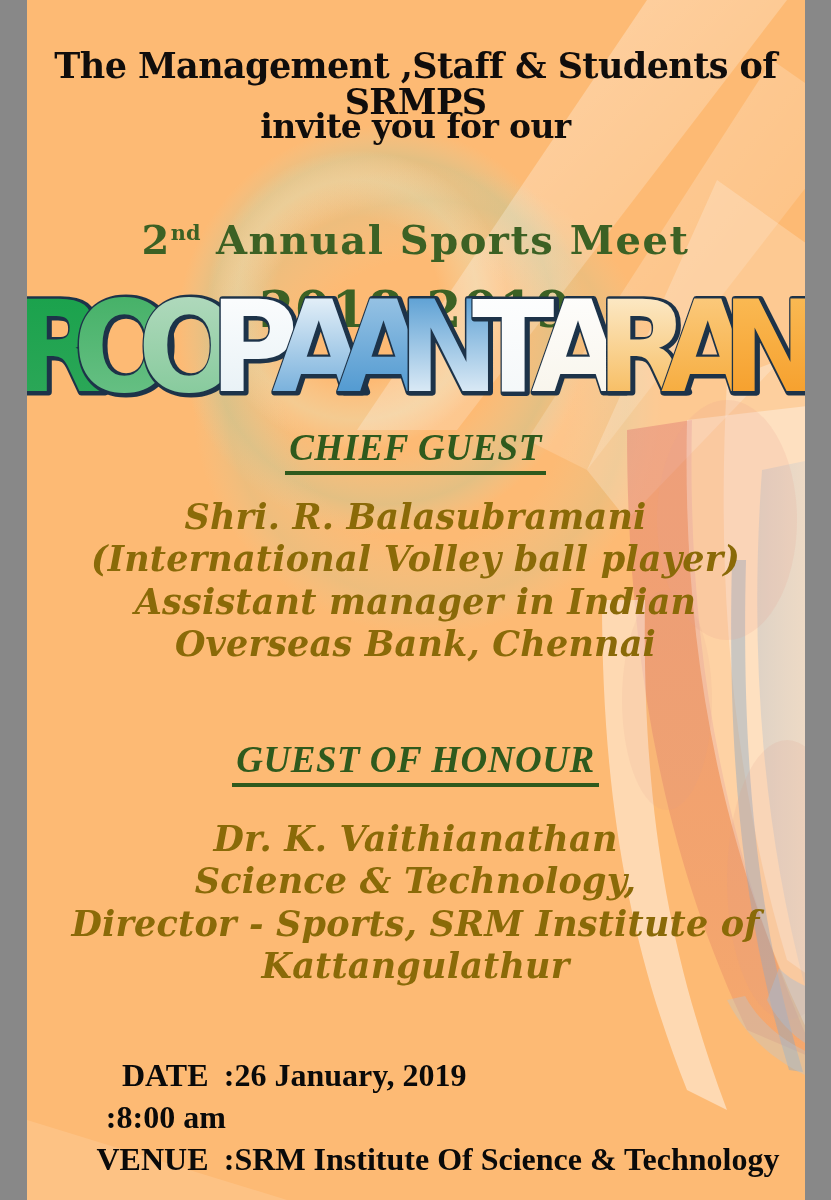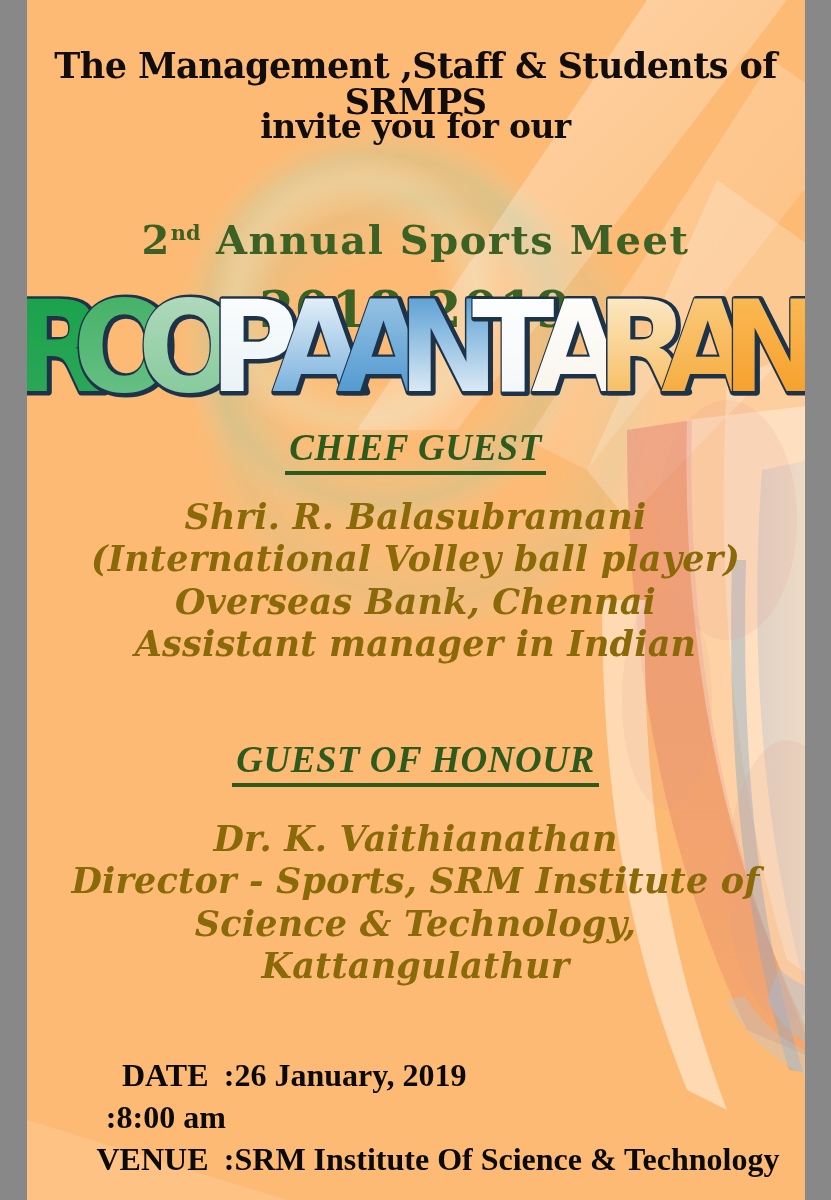--- a/index.html
+++ b/index.html
@@ -276,32 +276,32 @@
         </svg>
     </div>
 
     <div class="sec-head head-chief">
       <span class="u">CHIEF GUEST</span>
     </div>
 
     <div class="guest-block guest-chief">
       <div>Shri. R. Balasubramani</div>
       <div>(International Volley ball player)</div>
+      <div>Assistant manager in Indian</div>
       <div>Overseas Bank, Chennai</div>
-      <div>Assistant manager in Indian</div>
     </div>
 
     <div class="sec-head head-honour">
       <span class="u">GUEST OF HONOUR</span>
     </div>
 
     <div class="guest-block guest-honour">
       <div>Dr. K. Vaithianathan</div>
+      <div>Science &amp; Technology,</div>
       <div>Director - Sports, SRM Institute of</div>
-      <div>Science &amp; Technology,</div>
       <div>Kattangulathur</div>
     </div>
 
     <div class="details">
       <div class="row">
         <span class="lbl">DATE</span>
         <span class="col">:</span>
         <span class="val">26 January, 2019</span>
       </div>
       <div class="row">

